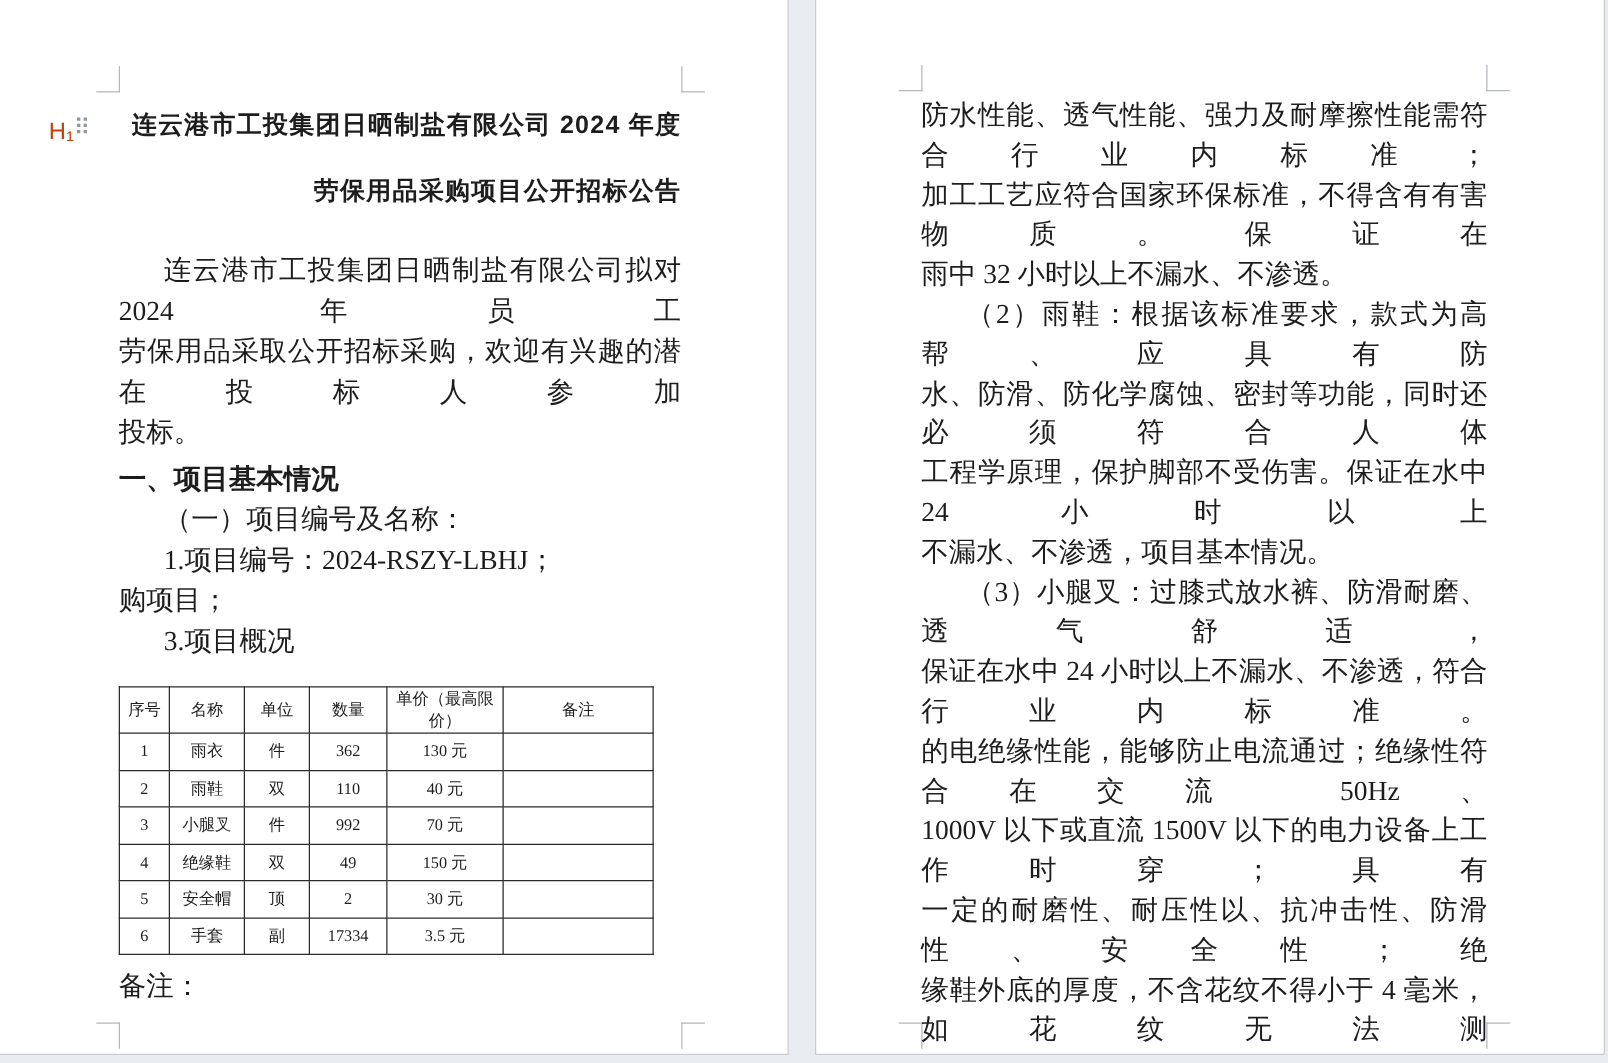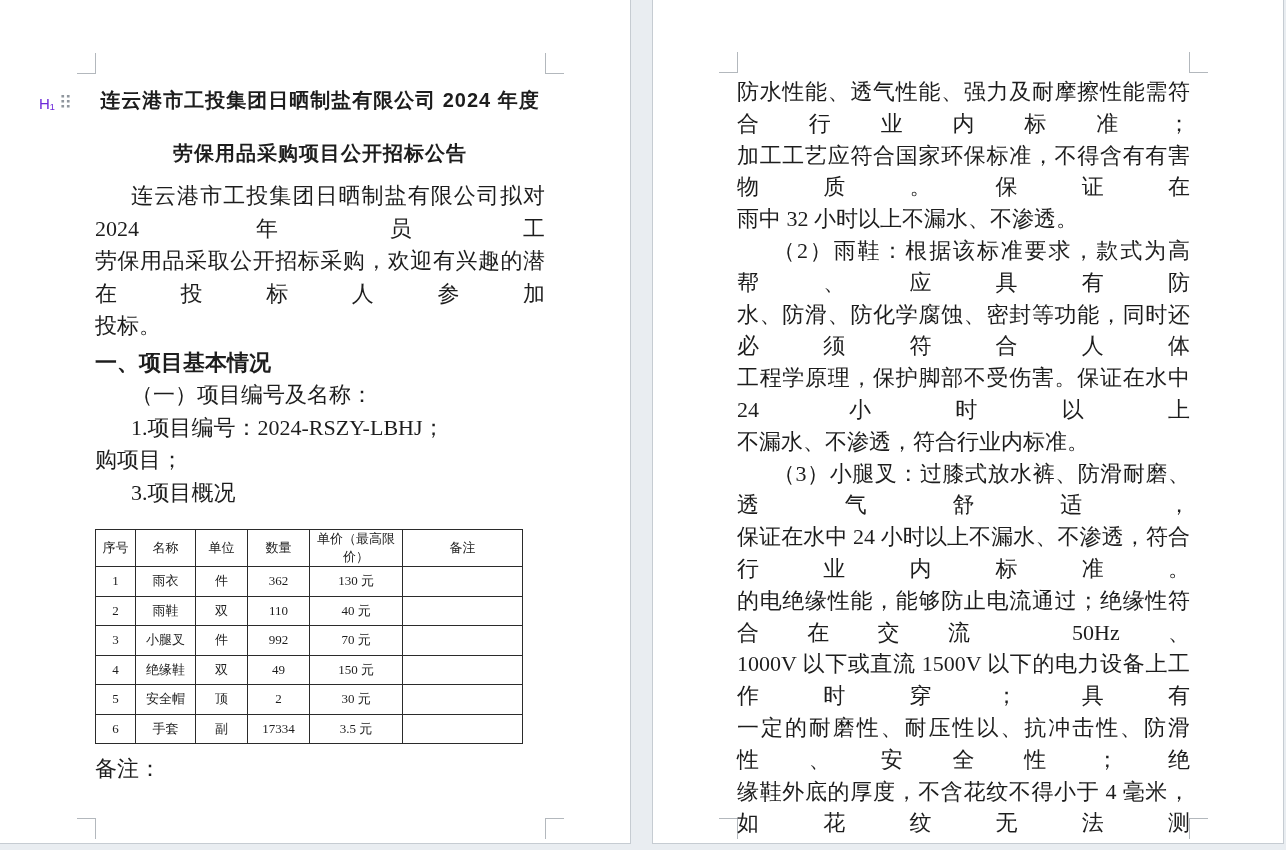--- a/index.html
+++ b/index.html
@@ -12,37 +12,37 @@
   .page{position:absolute;top:0;height:844px;background:#ffffff;box-sizing:border-box;}
   .page-left{left:0;width:631px;border-right:1px solid #c6ccd2;border-bottom:1px solid #c6ccd2;}
   .page-right{left:652px;width:632px;border-left:1px solid #c6ccd2;border-right:1px solid #c6ccd2;border-bottom:1px solid #c6ccd2;}
 
   .crop{position:absolute;width:18px;height:20px;border-color:#b3b8bd;}
   .crop.tl{border-right:1px solid #b3b8bd;border-bottom:1px solid #b3b8bd;}
   .crop.tr{border-left:1px solid #b3b8bd;border-bottom:1px solid #b3b8bd;}
   .crop.bl{border-right:1px solid #b3b8bd;border-top:1px solid #b3b8bd;}
   .crop.br{border-left:1px solid #b3b8bd;border-top:1px solid #b3b8bd;}
 
-  .h1-badge{position:absolute;left:39px;top:95px;color:#6d28d9;
-    font-family:"Liberation Sans","DejaVu Sans",sans-serif;font-size:15px;cursor:pointer;}
+  .h1-badge{position:absolute;left:39px;top:95px;color:#c2410c;
+    font-family:"Liberation Sans","DejaVu Sans",sans-serif;font-size:19px;cursor:pointer;}
   .drag-handle{position:absolute;left:59px;top:92px;color:#8f969d;font-size:18px;
     font-family:"DejaVu Sans",sans-serif;cursor:grab;letter-spacing:-2px;}
 
   .content1{position:absolute;left:95px;top:74px;width:450px;}
   .content2{position:absolute;left:737px;top:76px;width:453px;}
 
   .title{font-family:"Liberation Sans","DejaVu Sans",sans-serif;font-weight:bold;
-    font-size:20px;line-height:53px;text-align:center;letter-spacing:1px;}
+    font-size:20px;line-height:53px;text-align:right;letter-spacing:1px;}
 
   .ln{font-size:22px;line-height:32.5px;white-space:normal;}
   .content2 .ln{line-height:31.8px;}
   .ln.j{text-align:justify;text-align-last:justify;}
   .ln.ind{text-indent:36px;}
   .ln.hd{font-family:Liberation Sans, sans-serif;font-weight:bold;margin-top:4px;}
-  .intro-block{}
+  .intro-block{margin-top:20px;}
   .notes-block{margin-top:8px;}
   .notes-block .ln{line-height:33.5px;}
 
   table.items{border-collapse:collapse;table-layout:fixed;width:427px;margin-top:20px;}
   table.items th,table.items td{
     border:1px solid #2b2b2b;font-weight:normal;text-align:center;vertical-align:middle;
     font-size:13px;padding:0;overflow:hidden;}
   table.items th{height:28px;}
   table.items td{height:28.5px;}
 </style>
@@ -189,21 +189,21 @@
       <div class="ln j">加工工艺应符合国家环保标准，不得含有有害物质。保证在</div>
 
       <div class="ln">雨中 32 小时以上不漏水、不渗透。</div>
 
       <div class="ln ind j">（2）雨鞋：根据该标准要求，款式为高帮、应具有防</div>
 
       <div class="ln j">水、防滑、防化学腐蚀、密封等功能，同时还必须符合人体</div>
 
       <div class="ln j">工程学原理，保护脚部不受伤害。保证在水中 24 小时以上</div>
 
-      <div class="ln">不漏水、不渗透，符合行业内标准。</div>
+      <div class="ln">不漏水、不渗透，项目基本情况。</div>
 
       <div class="ln ind j">（3）小腿叉：过膝式放水裤、防滑耐磨、透气舒适，</div>
 
       <div class="ln j">保证在水中 24 小时以上不漏水、不渗透，符合行业内标准。</div>
 
 
       <div class="ln j">的电绝缘性能，能够防止电流通过；绝缘性符合在交流 50Hz、</div>
 
       <div class="ln j">1000V 以下或直流 1500V 以下的电力设备上工作时穿；具有</div>
 

